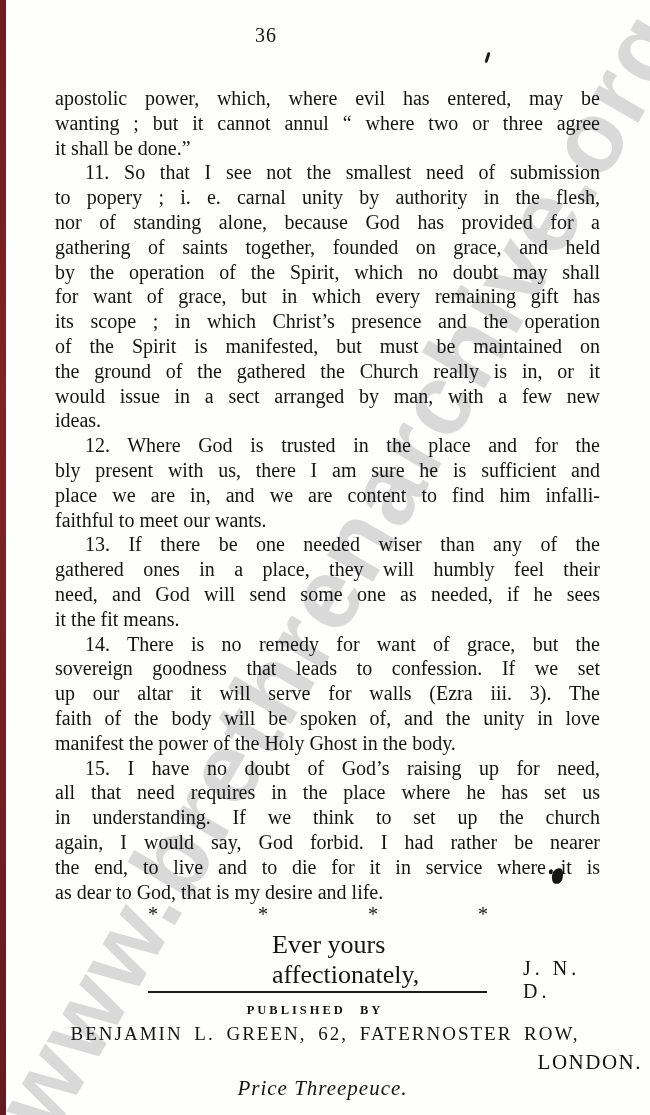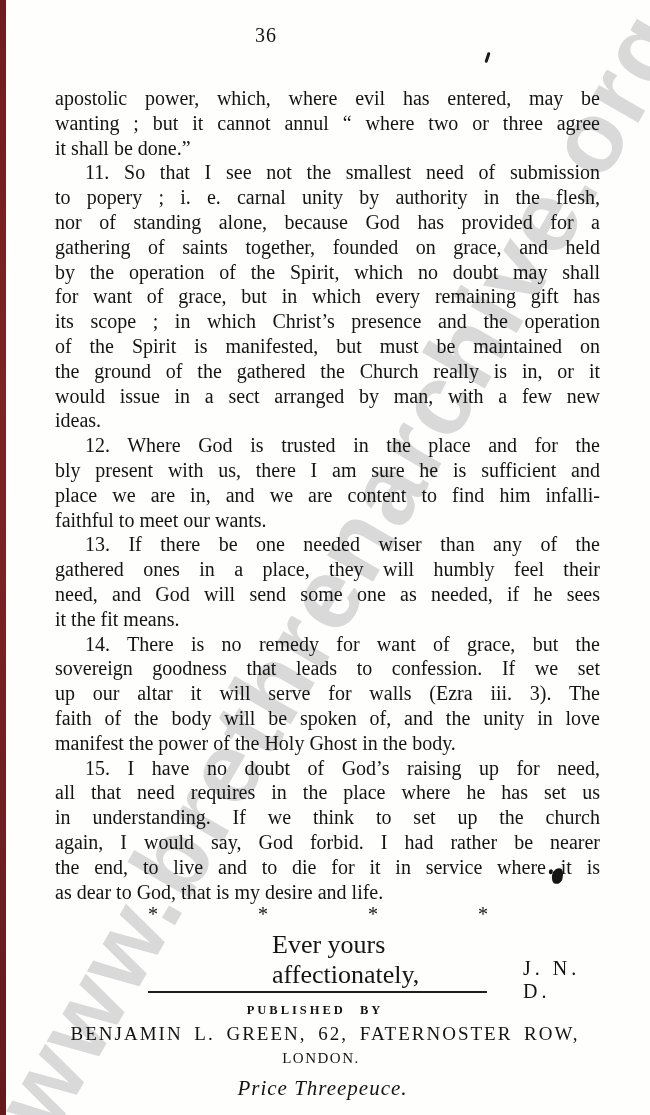--- a/index.html
+++ b/index.html
@@ -37,21 +37,21 @@
   .signature { position:absolute; top:957px; left:495px; width:90px;
     font-size:20px; letter-spacing:4px;margin-left:28px; }
   .rule { position:absolute; top:991px; left:148px; width:339px; height:2px;
     background:#1e1e1e; }
   .published-by { position:absolute; top:1003px; left:0; width:630px;
     text-align:center; font-size:12.5px; font-weight:700;
     letter-spacing:3px; word-spacing:8px; }
   .publisher { position:absolute; top:1023px; left:0; width:650px;
     text-align:center; font-size:19px; letter-spacing:2px; word-spacing:5px; }
   .city { position:absolute; top:1050px; left:0; width:642px;
-    text-align:center; font-size:15px; letter-spacing:1.5px; }
+    text-align:right; font-size:21px; letter-spacing:1.5px; }
   .price { position:absolute; top:1076px; left:0; width:645px;
     text-align:center; font-size:21px; font-style:italic; letter-spacing:1px; }
   
   .stray-mark { position:absolute; top:52px; left:486px; width:3px; height:11px;
     background:#1c1c1c; transform:rotate(18deg); border-radius:2px; z-index:2; }
   .ink-blot { position:absolute; top:868px; left:552px; width:11px; height:16px;
     background:#151515; border-radius:62% 38% 55% 45% / 48% 62% 38% 52%;
     transform:rotate(14deg); z-index:2; }
   .ink-blot::after { content:""; position:absolute; left:-4px; top:3px;
     width:4px; height:5px; background:#151515; border-radius:50%; }

